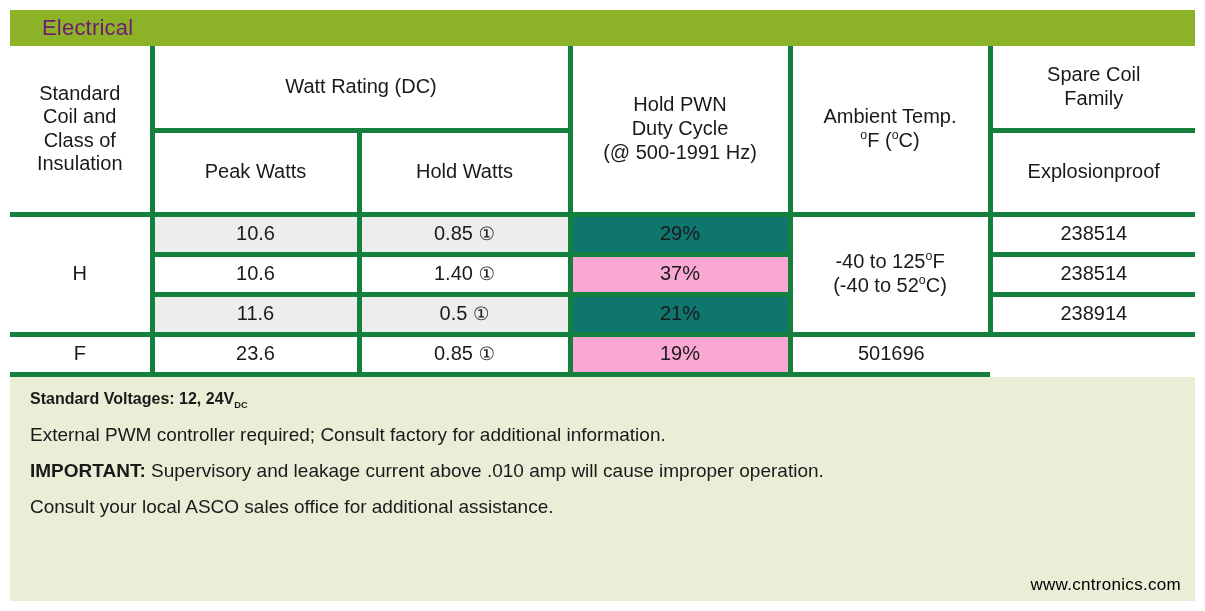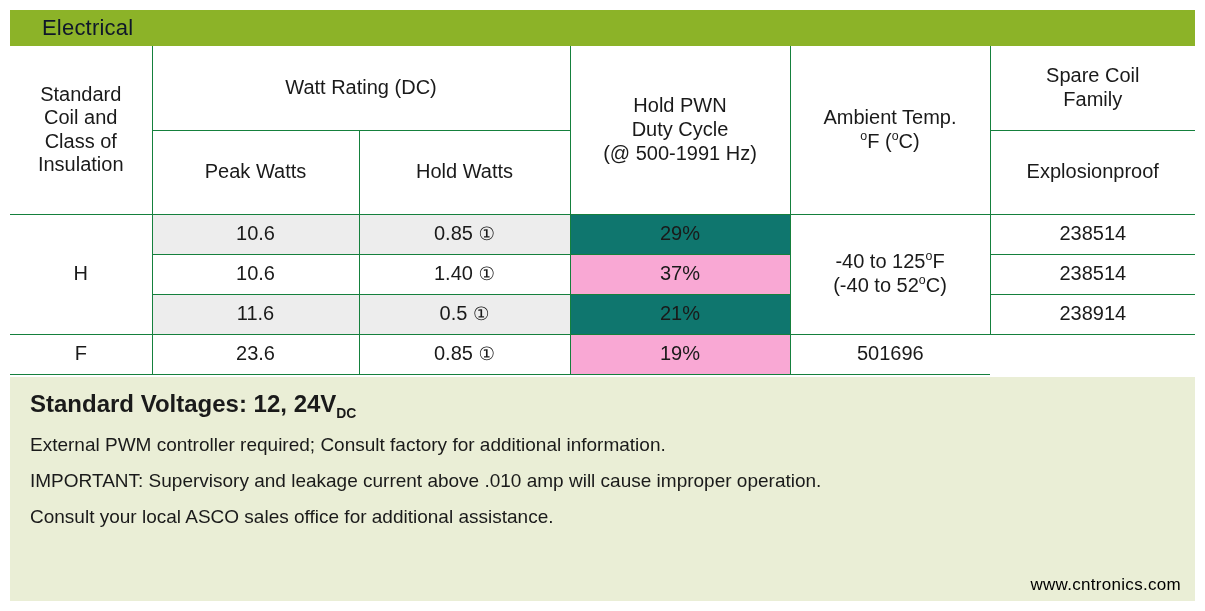--- a/index.html
+++ b/index.html
@@ -20,37 +20,37 @@
   .section-bar {
     position: absolute;
     left: 10px; top: 10px;
     width: 1185px; height: 36px;
     background: #8cb328;
   }
   .section-bar-label {
     position: absolute;
     left: 32px; top: 6px;
     font-size: 22px;
-    color: #0f172a;
+    color: #701a75;
     letter-spacing: 0.2px;
     line-height: 24px;
   }
 
   
   table.spec {
     position: absolute;
     left: 10px; top: 46px;
     width: 1185px;
     border-collapse: collapse;
     table-layout: fixed;
     font-size: 20px;
     color: #1a1a1a;
   }
   table.spec td, table.spec th {
-    border: 1px solid #15803d;
+    border: 5px solid #15803d;
     text-align: center;
     vertical-align: middle;
     font-weight: normal;
     padding: 0 4px;
     line-height: 1.18;
   }
   
   table.spec tr > td:first-child,
   table.spec tr > th:first-child { border-left: none; }
   table.spec tr > td:last-child,
@@ -75,22 +75,22 @@
   .notes {
     position: absolute;
     left: 10px; top: 377px;
     width: 1185px; height: 224px;
     background: #eaeed6;
     padding: 12px 20px 0 20px;
     font-size: 19px;
     color: #1a1a1a;
   }
   .note { margin: 0 0 12px 0; line-height: 1.26; }
-  .note b { font-weight: normal; }
-  .note-heading { font-weight: bold; font-size: 24px; margin-bottom: 14px; }
+  .note b { font-weight: bold; }
+  .note-heading { font-weight: bold; font-size: 16px; margin-bottom: 14px; }
 
   .watermark {
     position: absolute;
     right: 14px; bottom: 6px;
     font-size: 17px;
     color: #000000;
     letter-spacing: 0.3px;
   }
 </style>
 </head>

